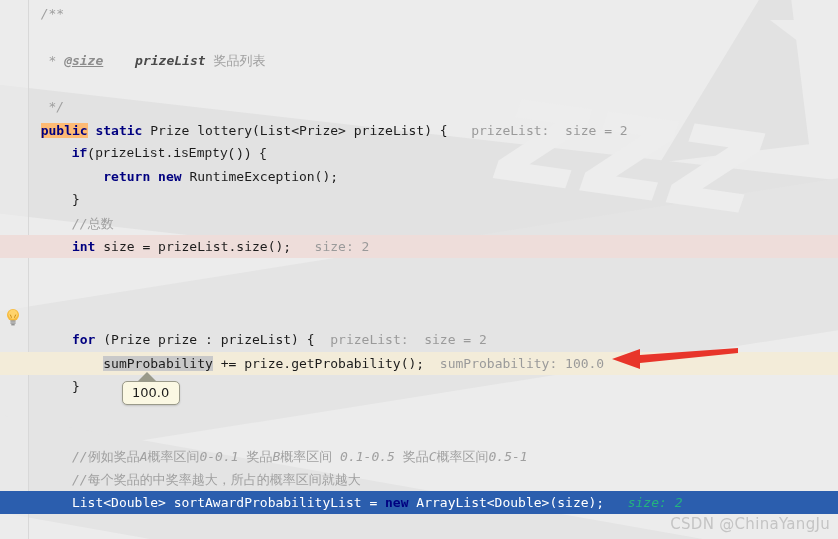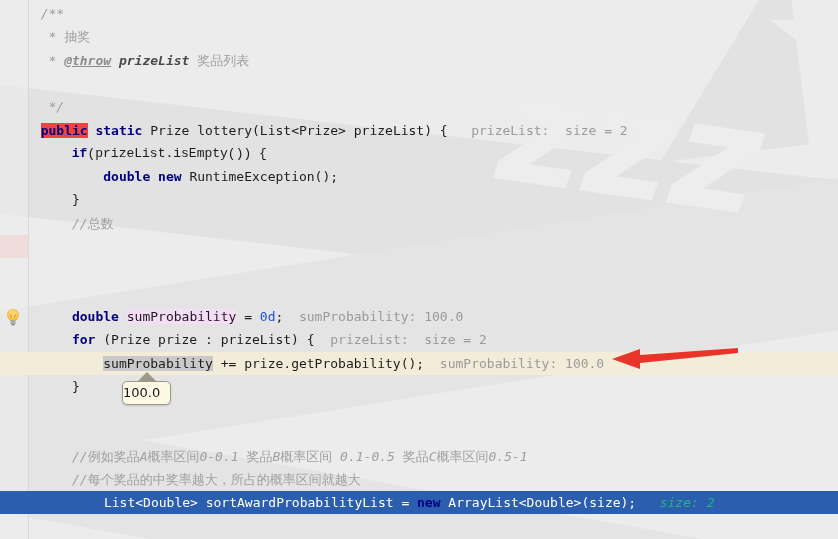--- a/index.html
+++ b/index.html
@@ -102,56 +102,56 @@
     position: absolute;
     left: 0; right: 0;
     height: 23px;
     line-height: 23px;
     white-space: pre;
     padding-left: 0;
   }
   .row .txt { padding-left: 25px; display: inline-block; }
   .row.hl-pink   { background: #eeddda; }
   .row.hl-cream  { background: #f3ecd9; }
-  .row.hl-blue   { background: #2b5eae; padding-left: 32px; }
+  .row.hl-blue   { background: #2b5eae; }
   .row.hl-blue .txt,
   .row.hl-blue .plain { color: #ffffff; }
 
   .row-stripe {
     position: absolute;
     left: 0; width: 28px; height: 23px;
     z-index: 5;
   }
 
   
   .kw     { color: #000080; font-weight: bold; }
   .plain  { color: #1c1c1c; }
   .num    { color: #1750eb; }
   .cmt    { color: #a0a0a0; font-style: italic; }
   .tag    { color: #8c8c8c; font-style: italic; font-weight: bold; text-decoration: underline; }
-  .tagp   { color: #4a4a4a; font-style: italic; font-weight: bold; }
+  .tagp   { color: #4a4a4a; font-style: italic; font-weight: bold; margin-left: 24px; }
   .dbg    { color: #9a9a9a; }
   .dbg-sel{ color: #24b47e; font-style: italic; }
-  .sel-yellow { background: #ef4444; text-align: center; }
+  .sel-yellow { background: #fdba74; text-align: center; }
   .sel-pink   { background: #f6ddf6; }
   .sel-gray   { background: #c9c9c9; }
   .cjk { font-family: "DejaVu Sans", "Liberation Sans", sans-serif; font-style: normal; }
   .cjk.c { color: #a0a0a0; }
 
   
   .tooltip {
     position: absolute;
     z-index: 8;
     background: #fbf8e3;
     border: 1px solid #9a9a8a;
     border-radius: 5px;
     color: #1a1a1a;
     font-family: "DejaVu Sans", "Liberation Sans", sans-serif;
     font-size: 13px;
-    padding: 3px 10px 4px 0;
+    padding: 3px 10px 4px 9px;
     box-shadow: 0 1px 2px rgba(0,0,0,0.15);
   }
   .tooltip-arrow {
     position: absolute;
     z-index: 9;
     width: 0; height: 0;
     border-left: 8px solid transparent;
     border-right: 8px solid transparent;
     border-bottom: 8px solid #fbf8e3;
   }
@@ -193,31 +193,30 @@
     <div class="wm-band2"></div>
     <div class="wm-band3"></div>
     <div class="wm-glyph" style="left:500px; top:58px; font-size:150px; transform:rotate(8deg);">zzz</div>
   </div>
 
   <div class="gutter"></div>
   <div class="gutter-sep"></div>
 
   <div class="rows" id="rows">
       <div class="row" style="top: 2px;"><span class="txt"><span class="plain">  </span><span class="cmt">/**</span></span></div>
-      <div class="row" style="top: 25.3px;"><span class="txt"><span class="plain">   </span><span class="cmt">* </span><span class="cjk c">抽奖</span></span></div>
-      <div class="row" style="top: 48.6px;"><span class="txt"><span class="plain">   </span><span class="cmt">* </span><span class="tag">@throw</span><span class="cmt"> </span><span class="tagp">prizeList</span><span class="cmt"> </span><span class="cjk c">奖品列表</span></span></div>
+      <div class="row" style="top: 48.6px;"><span class="txt"><span class="plain">   </span><span class="cmt">* </span><span class="tag">@size</span><span class="cmt"> </span><span class="tagp">prizeList</span><span class="cmt"> </span><span class="cjk c">奖品列表</span></span></div>
       <div class="row" style="top: 95.2px;"><span class="txt"><span class="plain">   </span><span class="cmt">*/</span></span></div>
       <div class="row" style="top: 118.5px;"><span class="txt"><span class="plain">  </span><span class="kw sel-yellow">public</span><span class="plain"> </span><span class="kw">static</span><span class="plain"> Prize lottery(List&lt;Prize&gt; prizeList) {</span><span class="dbg">   prizeList:  size = 2</span></span></div>
       <div class="row" style="top: 141.8px; font-family: Liberation Mono, monospace;"><span class="txt"><span class="plain">      </span><span class="kw">if</span><span class="plain">(prizeList.isEmpty()) {</span></span></div>
-      <div class="row" style="top: 165.1px;"><span class="txt"><span class="plain">          </span><span class="kw">double new</span><span class="plain"> RuntimeException();</span></span></div>
+      <div class="row" style="top: 165.1px;"><span class="txt"><span class="plain">          </span><span class="kw">return new</span><span class="plain"> RuntimeException();</span></span></div>
       <div class="row" style="top: 188.4px;"><span class="txt"><span class="plain">      </span><span class="plain">}</span></span></div>
       <div class="row" style="top: 211.7px;"><span class="txt"><span class="plain">      </span><span class="cmt">//</span><span class="cjk c">总数</span></span></div>
+      <div class="row hl-pink" style="top: 235px;"><span class="txt"><span class="plain">      </span><span class="kw">int</span><span class="plain"> size = prizeList.size();</span><span class="dbg">   size: 2</span></span></div>
       <div class="row-stripe" style="top: 235px; background: rgb(238, 221, 218);"></div>
       <div class="row" style="top: 258.3px;"><span class="txt"></span></div>
-      <div class="row" style="top: 304.9px;"><span class="txt"><span class="plain">      </span><span class="kw">double</span><span class="plain"> </span><span class="plain sel-pink">sumProbability</span><span class="plain"> = </span><span class="num">0d</span><span class="plain">;</span><span class="dbg">  sumProbability: 100.0</span></span></div>
       <div class="row" style="top: 328.2px;"><span class="txt"><span class="plain">      </span><span class="kw">for</span><span class="plain"> (Prize prize : prizeList) {</span><span class="dbg">  prizeList:  size = 2</span></span></div>
       <div class="row hl-cream" style="top: 351.5px;"><span class="txt"><span class="plain">          </span><span class="plain sel-gray">sumProbability</span><span class="plain"> += prize.getProbability();</span><span class="dbg">  sumProbability: 100.0</span></span></div>
       <div class="row-stripe" style="top: 351.5px; background: rgb(243, 236, 217);"></div>
       <div class="row" style="top: 374.8px;"><span class="txt"><span class="plain">      </span><span class="plain">}</span></span></div>
       <div class="row" style="top: 398.1px;"><span class="txt"></span></div>
       <div class="row" style="top: 444.7px;"><span class="txt"><span class="plain">      </span><span class="cmt">//</span><span class="cjk c">例如奖品</span><span class="cmt">A</span><span class="cjk c">概率区间</span><span class="cmt">0-0.1 </span><span class="cjk c">奖品</span><span class="cmt">B</span><span class="cjk c">概率区间</span><span class="cmt"> 0.1-0.5 </span><span class="cjk c">奖品</span><span class="cmt">C</span><span class="cjk c">概率区间</span><span class="cmt">0.5-1</span></span></div>
       <div class="row" style="top: 468px;"><span class="txt"><span class="plain">      </span><span class="cmt">//</span><span class="cjk c">每个奖品的中奖率越大，所占的概率区间就越大</span></span></div>
       <div class="row hl-blue" style="top: 491.3px;"><span class="txt"><span class="plain">      </span><span class="plain">List&lt;Double&gt; sortAwardProbabilityList = </span><span class="kw">new</span><span class="plain"> ArrayList&lt;Double&gt;(size);</span><span class="dbg-sel">   size: 2</span></span></div>
       <div class="row-stripe" style="top: 491.3px; background: rgb(43, 94, 174);"></div>
       <div class="row" style="top: 537.9px;"><span class="txt"></span></div>
@@ -236,13 +235,14 @@
 
   <div class="tooltip-arrow" id="ttarrow" style="left: 139px; top: 372.8px;"></div>
   <div class="tooltip" id="tooltip" style="left: 122px; top: 380.8px;">100.0</div>
 
   <div class="red-arrow" style="left:612px; top:346px;">
     <svg width="126" height="26" viewBox="0 0 126 26">
       <polygon points="0,13 28,3 28,9 126,2 126,7 28,17 28,23" fill="#e8352a"></polygon>
     </svg>
   </div>
 
+  <div class="csdn">CSDN @ChinaYangJu</div>
 </div>
 
 </body></html>

